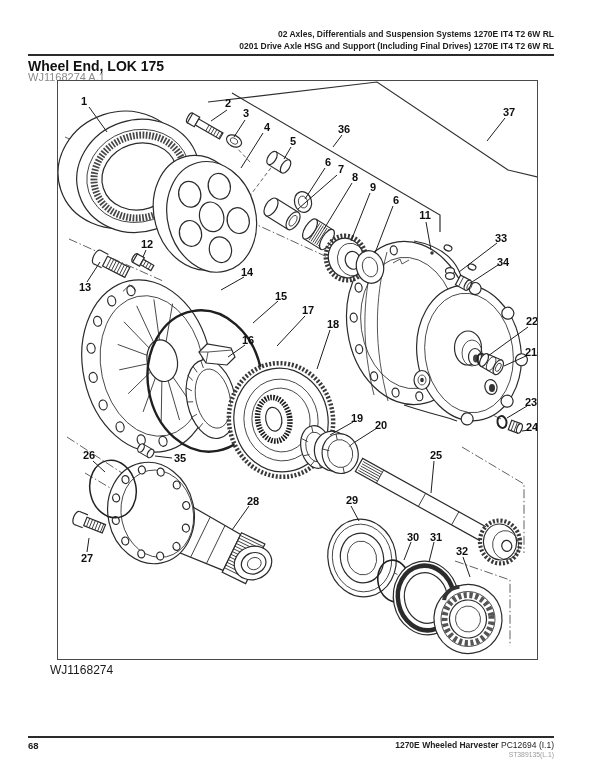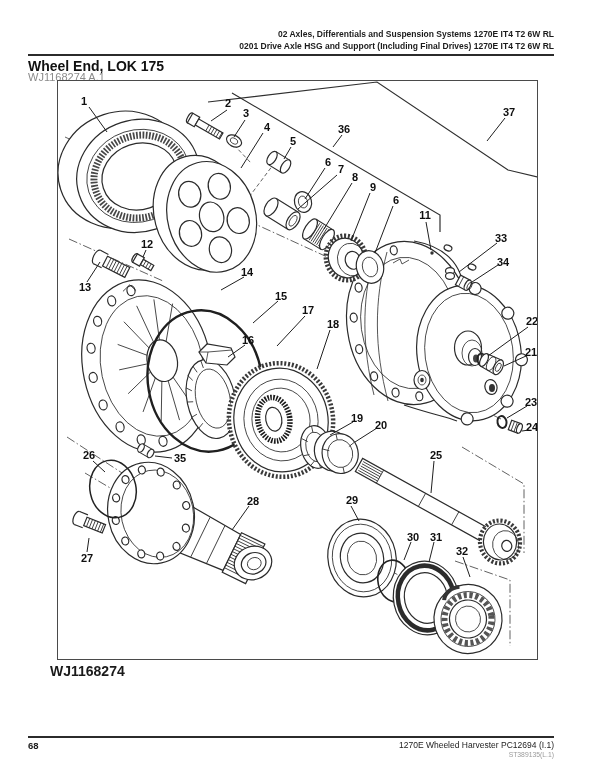--- a/index.html
+++ b/index.html
@@ -6,26 +6,26 @@
   .page{position:relative;width:600px;height:776px;background:#ffffff;overflow:hidden;
         font-family:"Liberation Sans",sans-serif;color:#1a1a1a;}
   .hdr{position:absolute;top:28px;right:46px;text-align:right;font-size:8.5px;font-weight:bold;
        line-height:12px;color:#1c1c1c;white-space:nowrap;}
   .rule-top{position:absolute;left:28px;right:46px;top:54px;height:2px;background:#2b2b2b;}
   .doc-title{position:absolute;left:28px;top:58px;font-size:14px;font-weight:bold;color:#111;}
   .fig-id{position:absolute;left:28px;top:71px;font-size:11px;color:#8b8b8b;}
   .diagram-box{position:absolute;left:57px;top:80px;width:479px;height:578px;
                border:1.6px solid #4a4a4a;background:#fff;}
   .diagram-box svg{display:block;width:100%;height:100%;}
-  .fig-caption{position:absolute;left:50px;top:663px;font-size:14px;font-weight:bold;color:#1a1a1a;}
+  .fig-caption{position:absolute;left:50px;top:663px;font-size:12px;font-weight:normal;color:#1a1a1a;}
   .rule-bot{position:absolute;left:28px;right:46px;top:736px;height:2px;background:#2b2b2b;}
   .page-num{position:absolute;left:28px;top:740px;font-size:9.5px;font-weight:bold;}
   .footer-right{position:absolute;right:46px;top:740px;font-size:8.5px;color:#222;white-space:nowrap;}
   .footer-right span{}
-  .footer-right span:first-child{margin-left:18px;}
+  .footer-right span:first-child{margin-left:18px;font-weight:bold;}
   .footer-sub{position:absolute;right:46px;top:751px;font-size:6.8px;color:#9a9a9a;}
   
   .ln{fill:none;stroke:#2b2b2b;stroke-width:1.1;}
   .fw{fill:#fff;stroke:#2b2b2b;stroke-width:1.2;}
   .thin{fill:none;stroke:#2b2b2b;stroke-width:0.8;}
   .axis{fill:none;stroke:#3a3a3a;stroke-width:0.8;stroke-dasharray:9 2.5 1.5 2.5;}
   .dash{fill:none;stroke:#3a3a3a;stroke-width:0.8;stroke-dasharray:4 2.5;}
   .leader{stroke:#1f1f1f;stroke-width:1;fill:none;}
   .bracket{fill:none;stroke:#2f2f2f;stroke-width:1.2;}
   .callout-t{font:bold 11px "Liberation Sans",sans-serif;fill:#0f0f0f;text-anchor:middle;}

